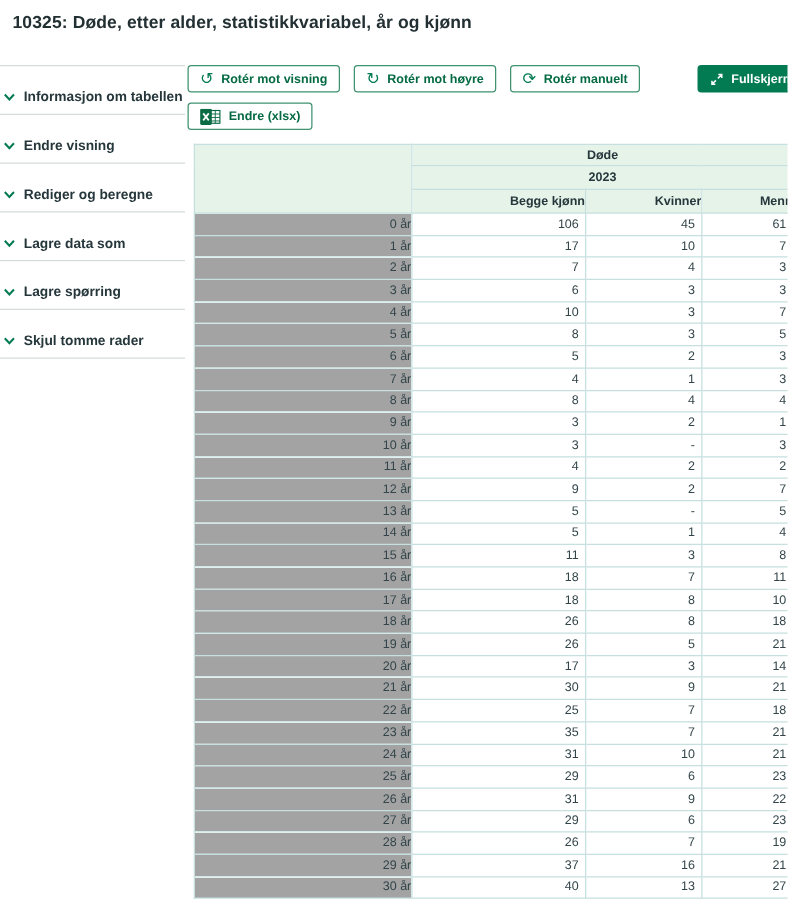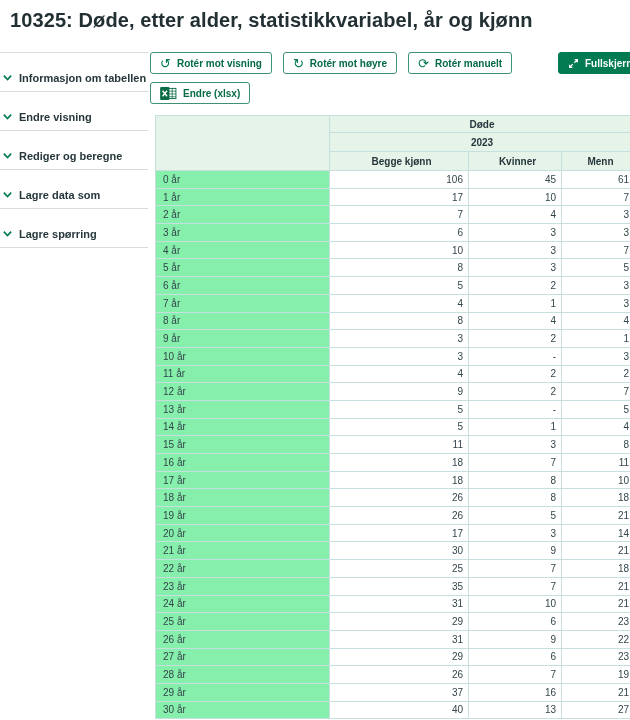--- a/index.html
+++ b/index.html
@@ -1,19 +1,19 @@
 <!DOCTYPE html>
 <html><head>
 <meta charset="utf-8">
 <style>
   * { margin:0; padding:0; box-sizing:border-box; }
   html,body { width:630px; height:720px; overflow:hidden; background:#ffffff;
     font-family:"Liberation Sans", sans-serif; color:#26373c; position:relative; }
 
-  .page-title { position:absolute; left:10px; top:9px; font-size:20px; font-weight:bold;
+  .page-title { position:absolute; left:10px; top:9px; font-size:14px; font-weight:bold;
     color:#222f33; letter-spacing:.1px; }
 
   
   .sidebar { position:absolute; left:0; top:52px; width:148px; border-top:1px solid #d6dcdc; }
   .side-item { display:flex; align-items:center; gap:6px; height:28px;
     border-bottom:1px solid #d6dcdc; padding-left:2px; cursor:pointer; background:#fff;margin-top:11px; }
   .chev { width:11px; height:11px; flex:0 0 11px; display:inline-flex; }
   .side-label { font-size:11px; font-weight:bold; color:#26373c; white-space:nowrap; }
 
   
@@ -28,24 +28,24 @@
     border-radius:3px; color:#fff; font-size:10px; font-weight:bold; cursor:pointer; }
   .toolbar-row2 { position:absolute; left:150px; top:82px; }
 
   
   .data-table { position:absolute; left:155px; top:115px; width:479px;
     border-collapse:collapse; table-layout:fixed; font-size:10px; color:#33454a; }
   .data-table th, .data-table td { border:1px solid #c6e0df; overflow:hidden; white-space:nowrap; }
   .data-table thead th { background:#e5f3e9; font-weight:bold; color:#26373c; }
   .hdr-span { text-align:center; height:17px; }
   .hdr-year { text-align:center; height:19px; }
-  .hdr-col  { text-align:center; height:19px; padding-left:5px;margin-top:44px; }
+  .hdr-col  { text-align:right; height:19px; padding-left:5px;margin-top:44px; }
   .stub     { background:#e5f3e9; }
   .data-table tbody tr { height:17.7px; }
-  .data-table tbody th { background:#86efac; font-weight:normal; text-align:left; padding-left:7px; }
+  .data-table tbody th { background:#a3a3a3; font-weight:normal; text-align:right; padding-left:7px; }
   .data-table tbody td { background:#fff; text-align:right; padding-right:5px; }
 </style>
 </head>
 <body>
 
 <h1 class="page-title">10325: Døde, etter alder, statistikkvariabel, år og kjønn</h1>
 
 <nav class="sidebar">
     <div class="side-item">
       <span class="chev">
@@ -79,20 +79,28 @@
       </span>
       <span class="side-label">Lagre data som</span>
     </div>
     <div class="side-item">
       <span class="chev">
         <svg width="11" height="11" viewBox="0 0 12 12">
           <polyline points="2,4 6,8.2 10,4" fill="none" stroke="#037b52" stroke-width="1.8"></polyline>
         </svg>
       </span>
       <span class="side-label">Lagre spørring</span>
+    </div>
+    <div class="side-item">
+      <span class="chev">
+        <svg width="11" height="11" viewBox="0 0 12 12">
+          <polyline points="2,4 6,8.2 10,4" fill="none" stroke="#037b52" stroke-width="1.8"></polyline>
+        </svg>
+      </span>
+      <span class="side-label">Skjul tomme rader</span>
     </div>
   </nav>
 
 <div class="toolbar-row1">
   <button class="btn">
     <span class="rot-ic">↺</span>
     <span>Rotér mot visning</span>
   </button>
   <button class="btn">
     <span class="rot-ic">↻</span>

